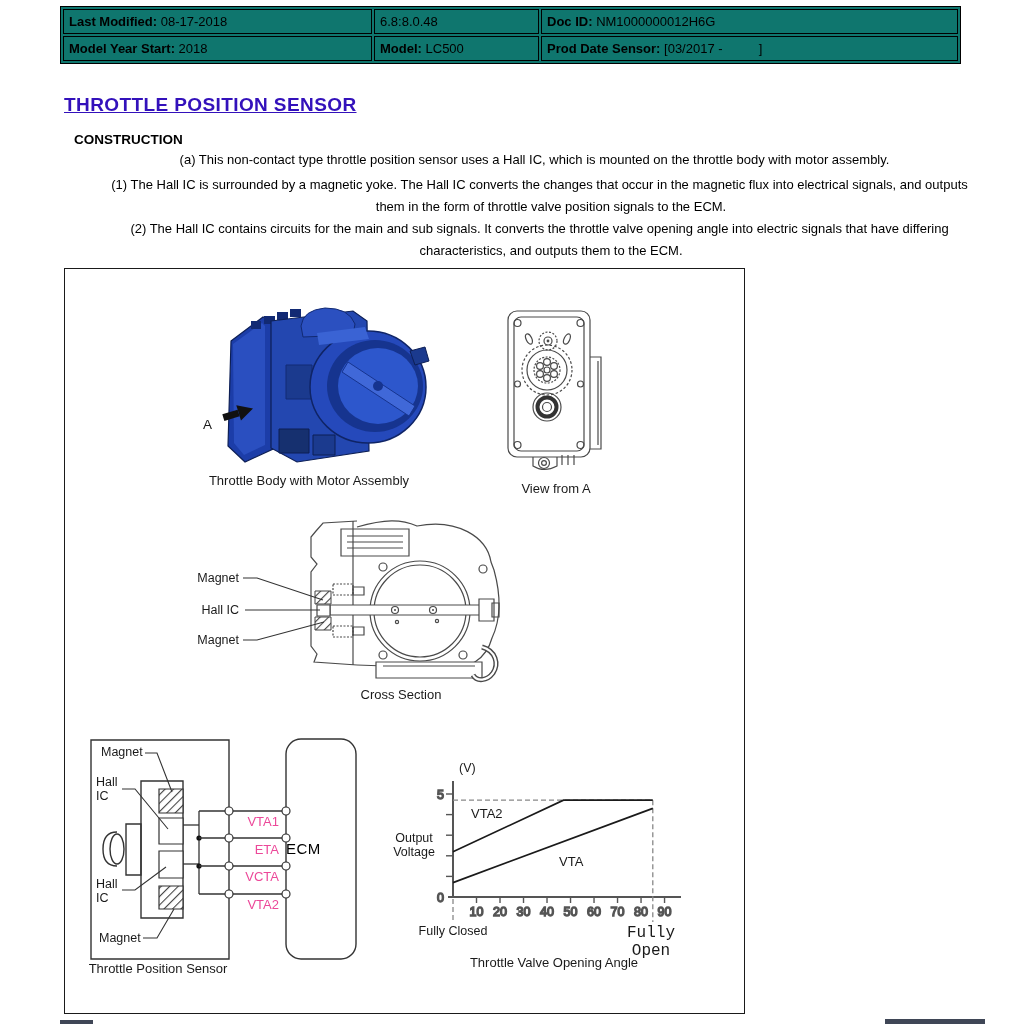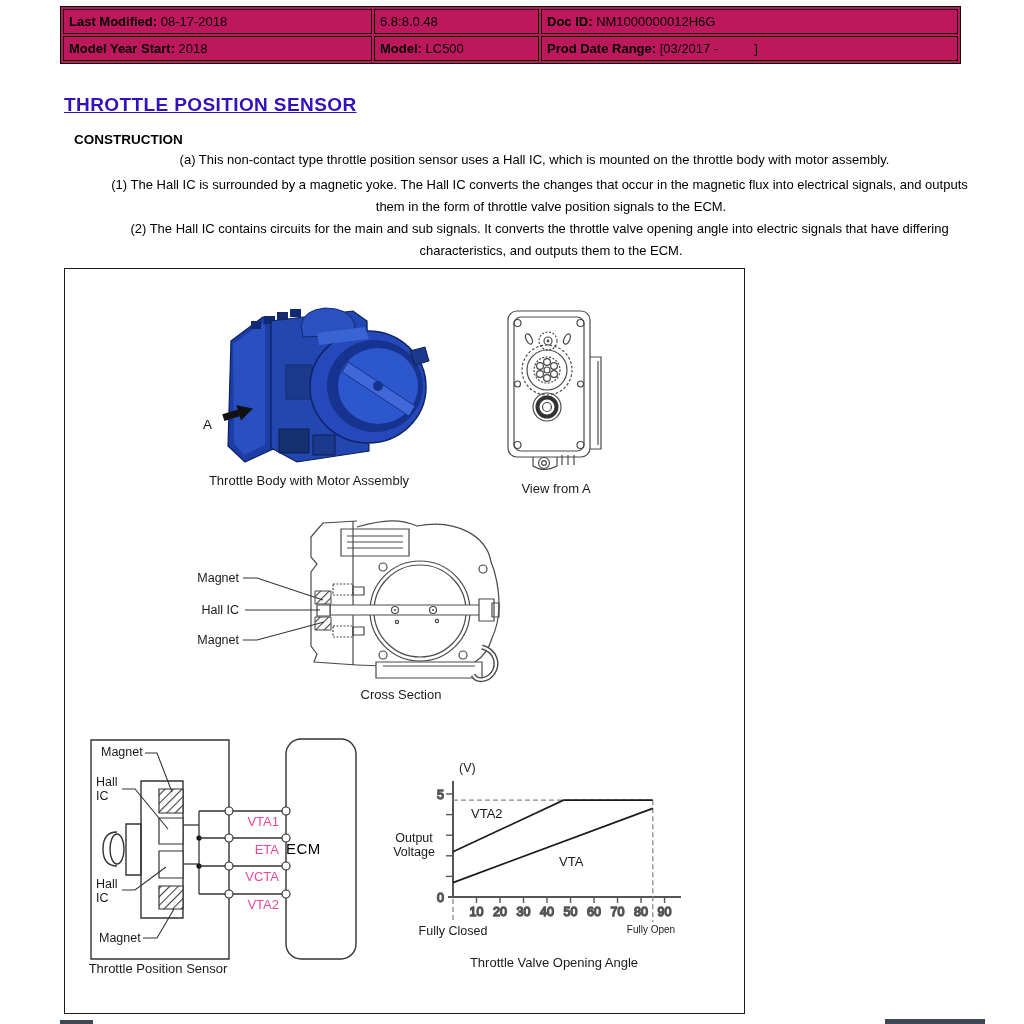--- a/index.html
+++ b/index.html
@@ -1,18 +1,18 @@
 <!DOCTYPE html>
 <html><head>
 <meta charset="utf-8">
 <style>
   html,body{margin:0;padding:0;width:1024px;height:1024px;background:#fff;overflow:hidden;
     font-family:"Liberation Sans",sans-serif;color:#000;}
   
-  .doc-table{position:absolute;left:60px;top:6px;width:901px;border:1px solid #000;background:#be185d;
+  .doc-table{position:absolute;left:60px;top:6px;width:901px;border:1px solid #000;background:#0f766e;
     border-collapse:separate;border-spacing:2px;font-size:13px;}
   .doc-table td{border:1px solid #000;padding:1px 5px 2px 5px;height:20px;vertical-align:middle;}
   .lbl{font-weight:bold;}
   .pre{white-space:pre;}
   .c1{width:297px;} .c2{width:153px;}
   
   .page-title{position:absolute;left:64px;top:94px;font-size:19px;font-weight:bold;color:#3311BB;
     text-decoration:underline;letter-spacing:.4px;cursor:pointer;}
   .section-h{position:absolute;left:74px;top:132px;font-size:13.5px;font-weight:bold;}
   .para{position:absolute;font-size:13px;line-height:22px;}
@@ -62,21 +62,21 @@
   <tr>
     <td>
       <span class="lbl">Model Year Start:</span>
       <span>2018</span>
     </td>
     <td>
       <span class="lbl">Model:</span>
       <span>LC500</span>
     </td>
     <td>
-      <span class="lbl">Prod Date Range:</span>
+      <span class="lbl">Prod Date Sensor:</span>
       <span class="pre">[03/2017 -          ]</span>
     </td>
   </tr>
 </tbody>
   </table>
 
 <a class="page-title">THROTTLE POSITION SENSOR</a>
 <div class="section-h">CONSTRUCTION</div>
 
 <div class="para hang" style="left:78px;top:149px;width:890px;">
@@ -303,18 +303,18 @@
   <div class="sig" style="top:545px;">VTA1</div>
   <div class="sig" style="top:573px;">ETA</div>
   <div class="sig" style="top:600px;">VCTA</div>
   <div class="sig" style="top:628px;">VTA2</div>
   <div class="ecm-text">ECM</div>
   <div class="cap" style="left:18px;top:692px;width:150px;">Throttle Position Sensor</div>
 
   <div class="flabel" style="left:394px;top:492px;">(V)</div>
   <div class="flabel" style="left:322px;top:562px;width:54px;text-align:center;">Output Voltage</div>
   <div class="cap" style="left:348px;top:655px;width:80px;font-size:12.5px;">Fully Closed</div>
-  <div class="cap" style="left:546px;top:655px;width:80px;font-size:10px;">Fully Open</div>
+  <div class="cap" style="left:546px;top:655px;width:80px;font-size:16px;font-family:Liberation Mono, monospace;">Fully Open</div>
   <div class="cap" style="left:388px;top:686px;width:202px;">Throttle Valve Opening Angle</div>
 </div>
 
 <div class="cut-bar" style="left:60px;top:1020px;width:33px;height:4px;"></div>
 <div class="cut-bar" style="left:885px;top:1019px;width:100px;height:5px;"></div>
 
 </body></html>

